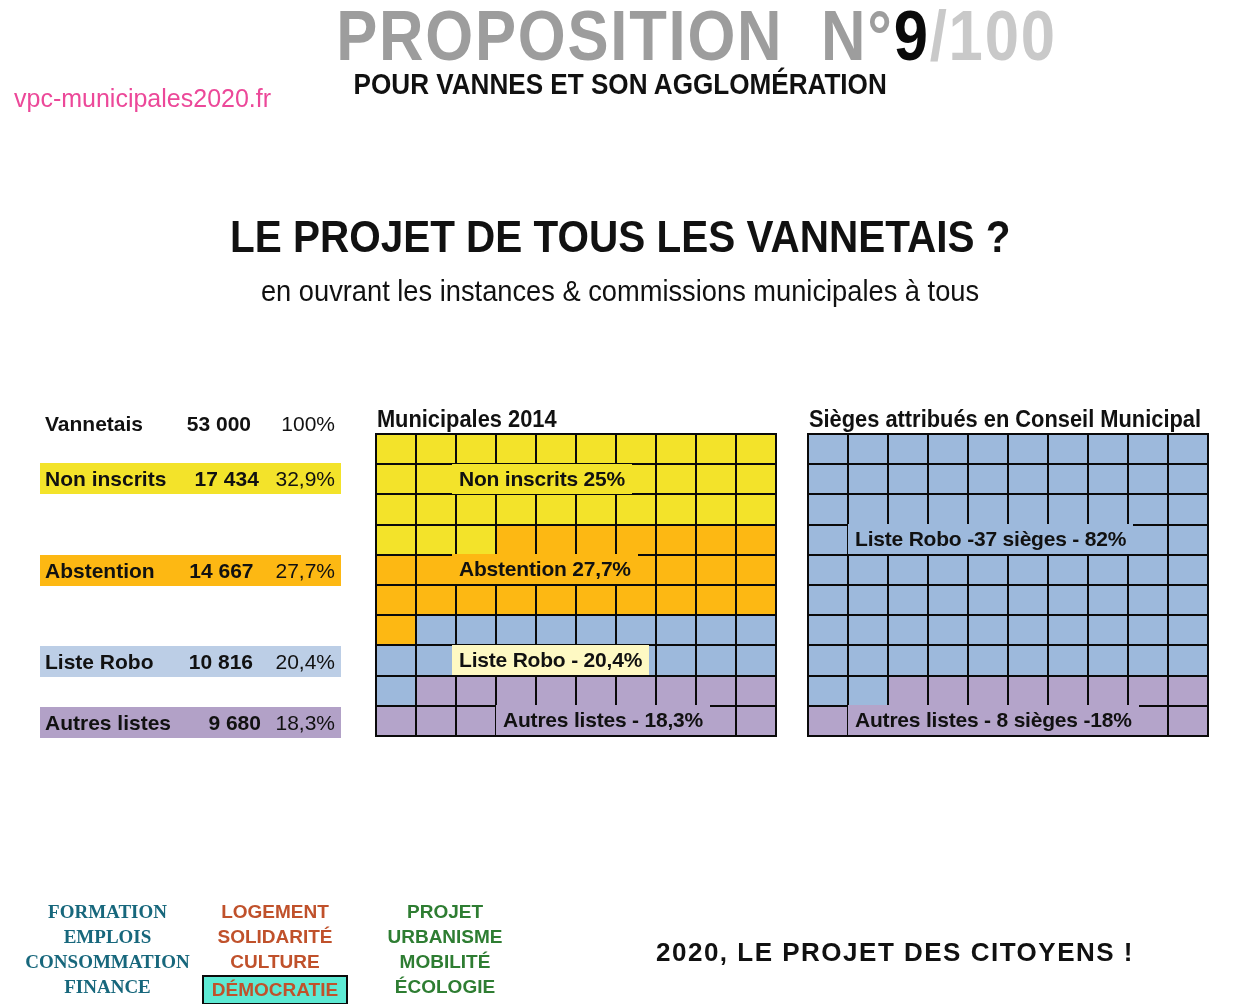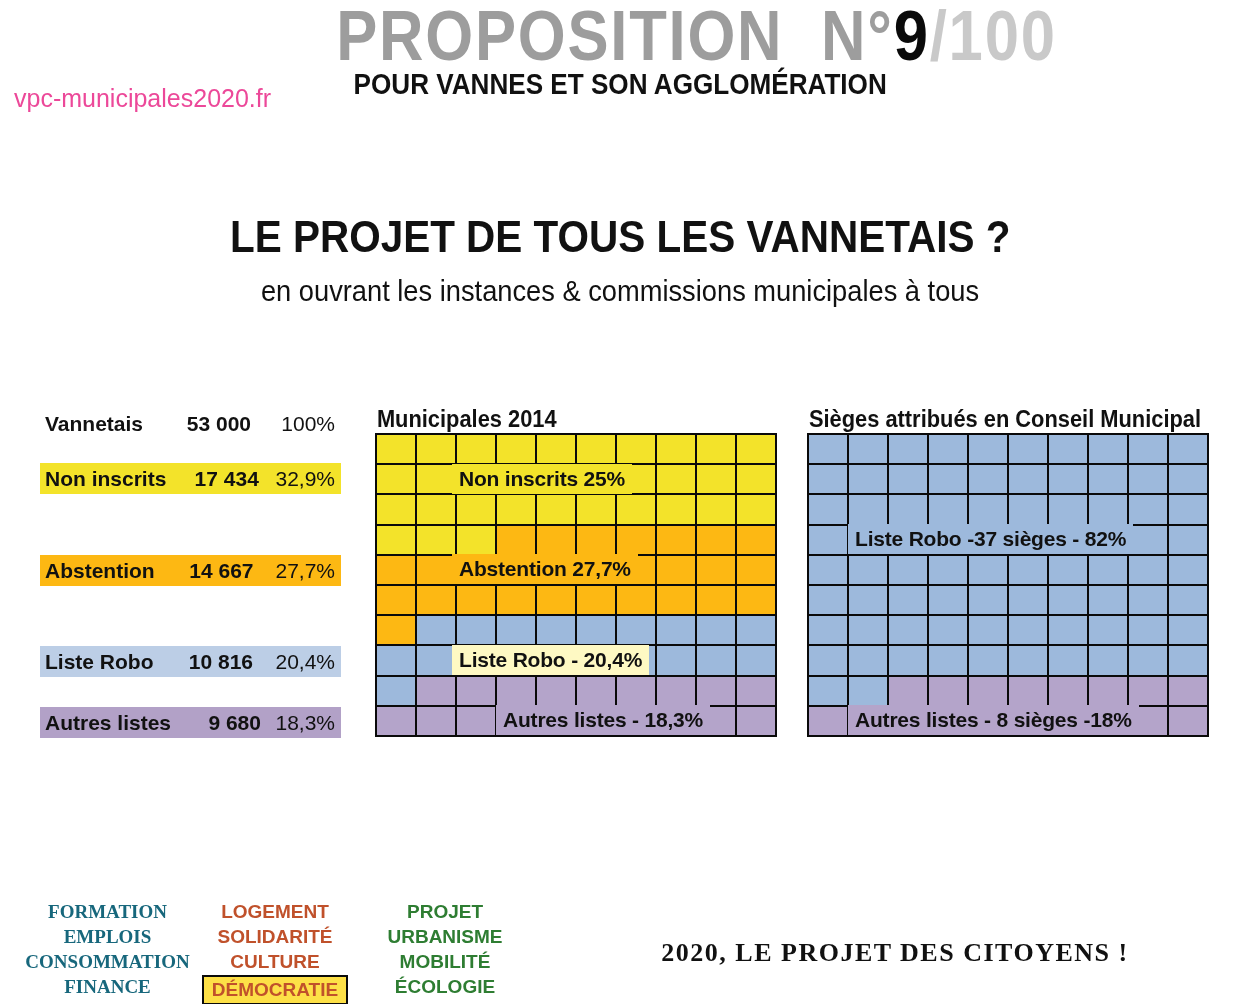--- a/index.html
+++ b/index.html
@@ -54,24 +54,24 @@
     position:absolute;z-index:2;display:flex;align-items:center;
     font-size:21px;font-weight:bold;letter-spacing:-0.2px;white-space:nowrap;
     padding:0 7px;box-sizing:border-box;
   }
   
   .theme-col{position:absolute;top:899px;text-align:center;font-size:19px;font-weight:bold;}
   #theme-col-1{left:25px;width:165px;font-family:Liberation Serif, serif;}
   #theme-col-2{left:190px;width:170px;}
   #theme-col-3{left:375px;width:140px;}
   .theme-item{line-height:25px;white-space:nowrap;}
-  .theme-item.boxed{display:inline-block;border:2.5px solid #0a0a0a;background:#fde047;padding:1px 8px;line-height:24px;margin-top:1px;}
+  .theme-item.boxed{display:inline-block;border:2.5px solid #0a0a0a;background:#5eead4;padding:1px 8px;line-height:24px;margin-top:1px;}
   
   .slogan{position:absolute;left:640px;top:936px;width:510px;text-align:center;}
-  .slogan1{font-size:26px;font-weight:bold;letter-spacing:1.5px;line-height:33px;white-space:nowrap;font-family:Liberation Serif, serif;}
+  .slogan1{font-size:26px;font-weight:bold;letter-spacing:1.5px;line-height:33px;white-space:nowrap;}
   .slogan2{font-size:26px;font-weight:normal;letter-spacing:0.5px;line-height:30px;white-space:nowrap;}
 </style>
 </head>
 <body>
 
 <div id="canvas">
 
   <div class="prop-title"><span class="inner"><span class="prop-gray">PROPOSITION  N°</span><span class="prop-num">9</span><span class="prop-total">/100</span></span></div>
   <div class="prop-sub"><span class="inner">POUR VANNES ET SON AGGLOMÉRATION</span></div>
   <div class="website">vpc-municipales2020.fr</div>

